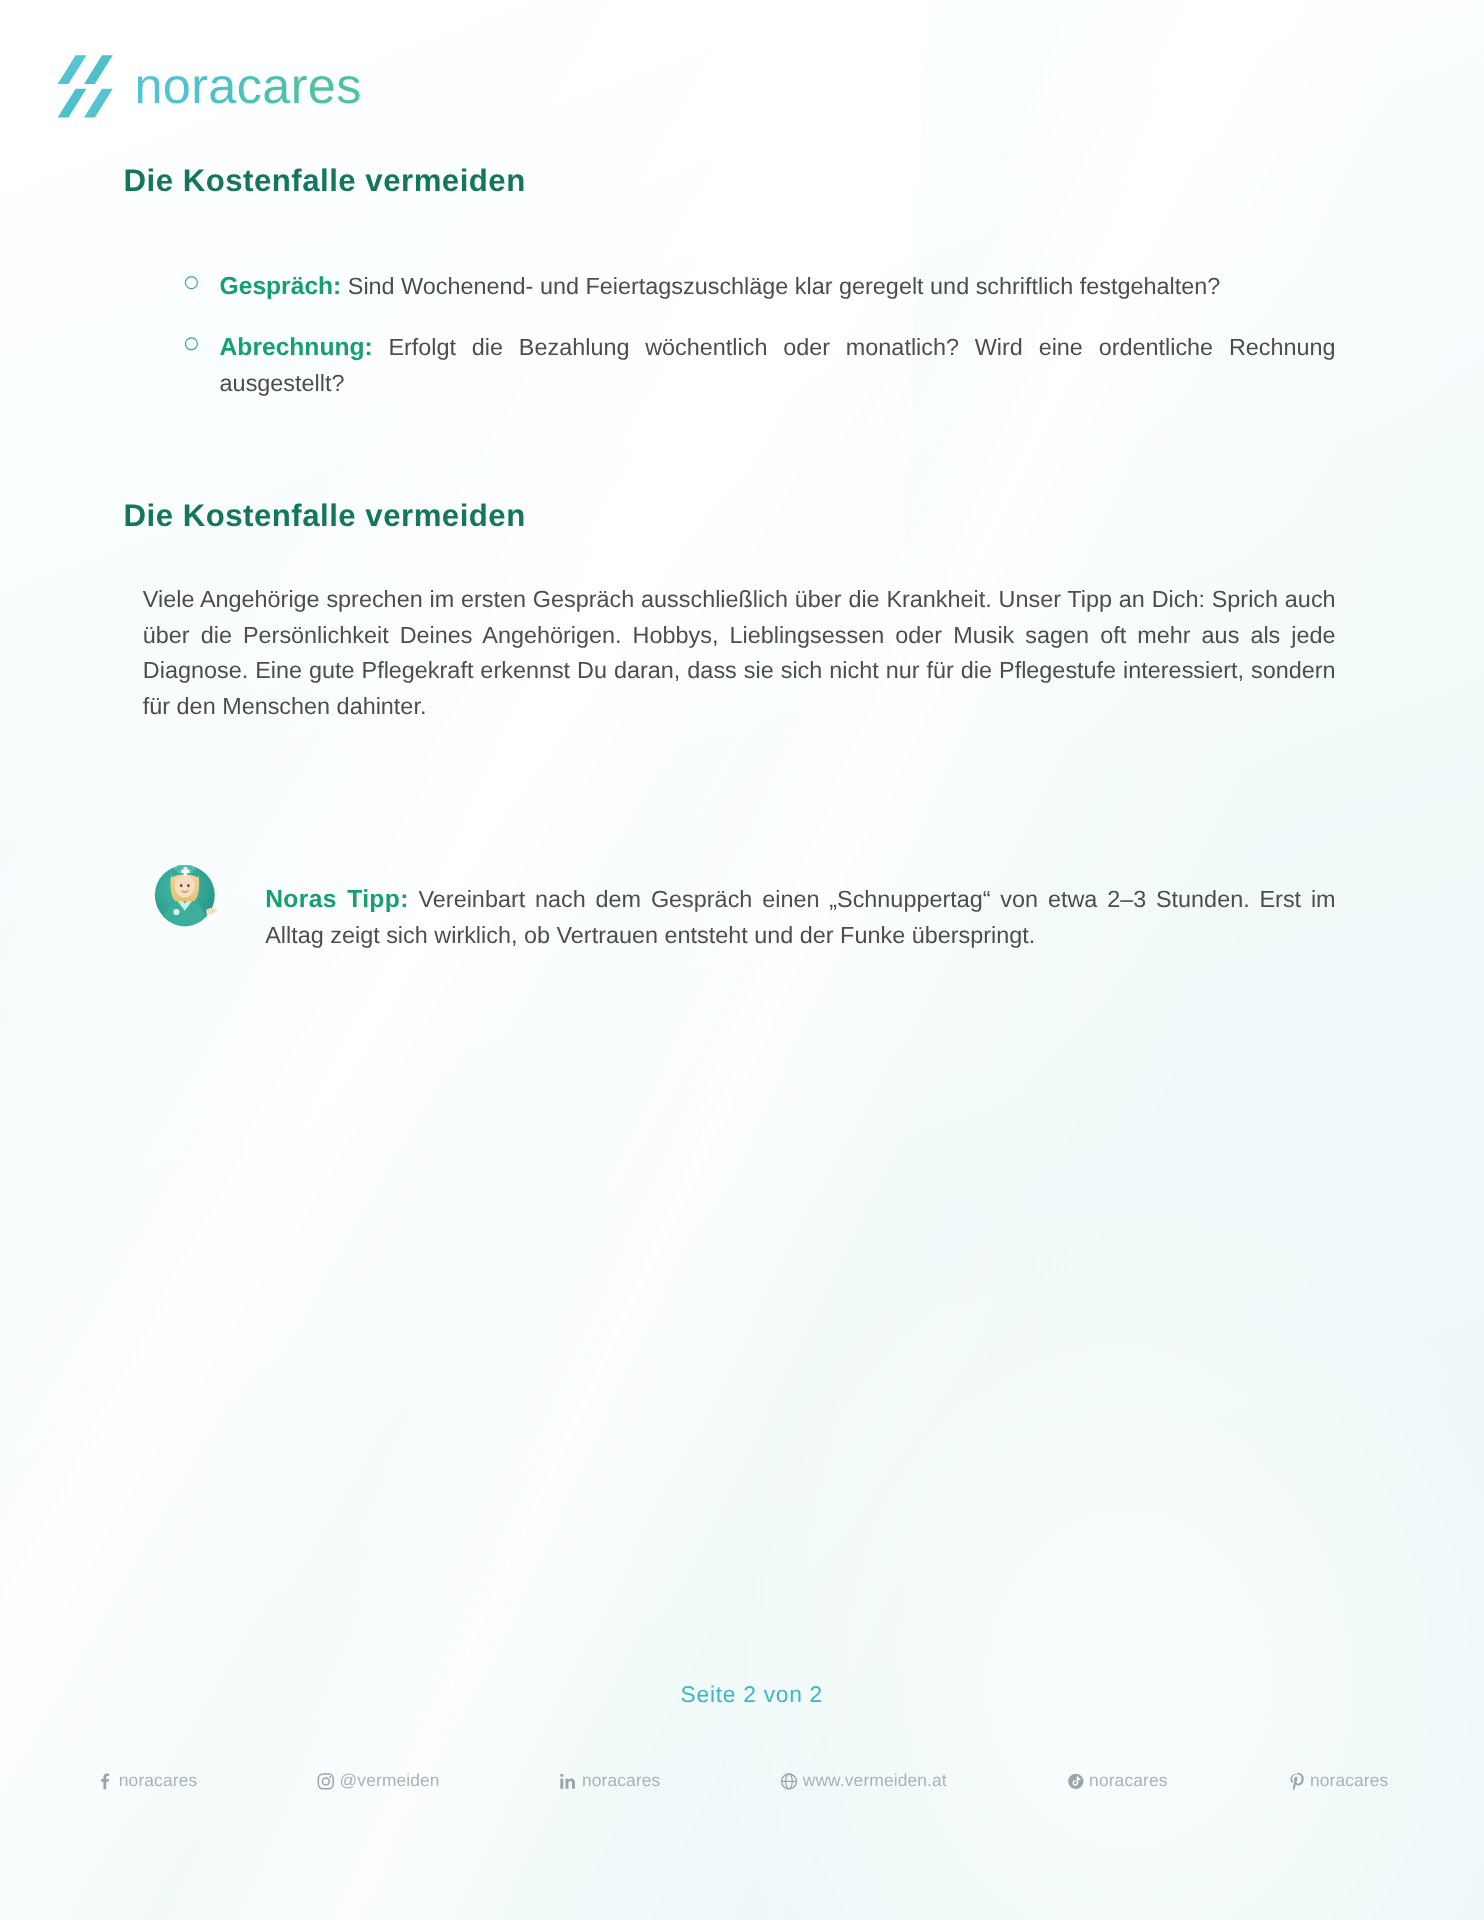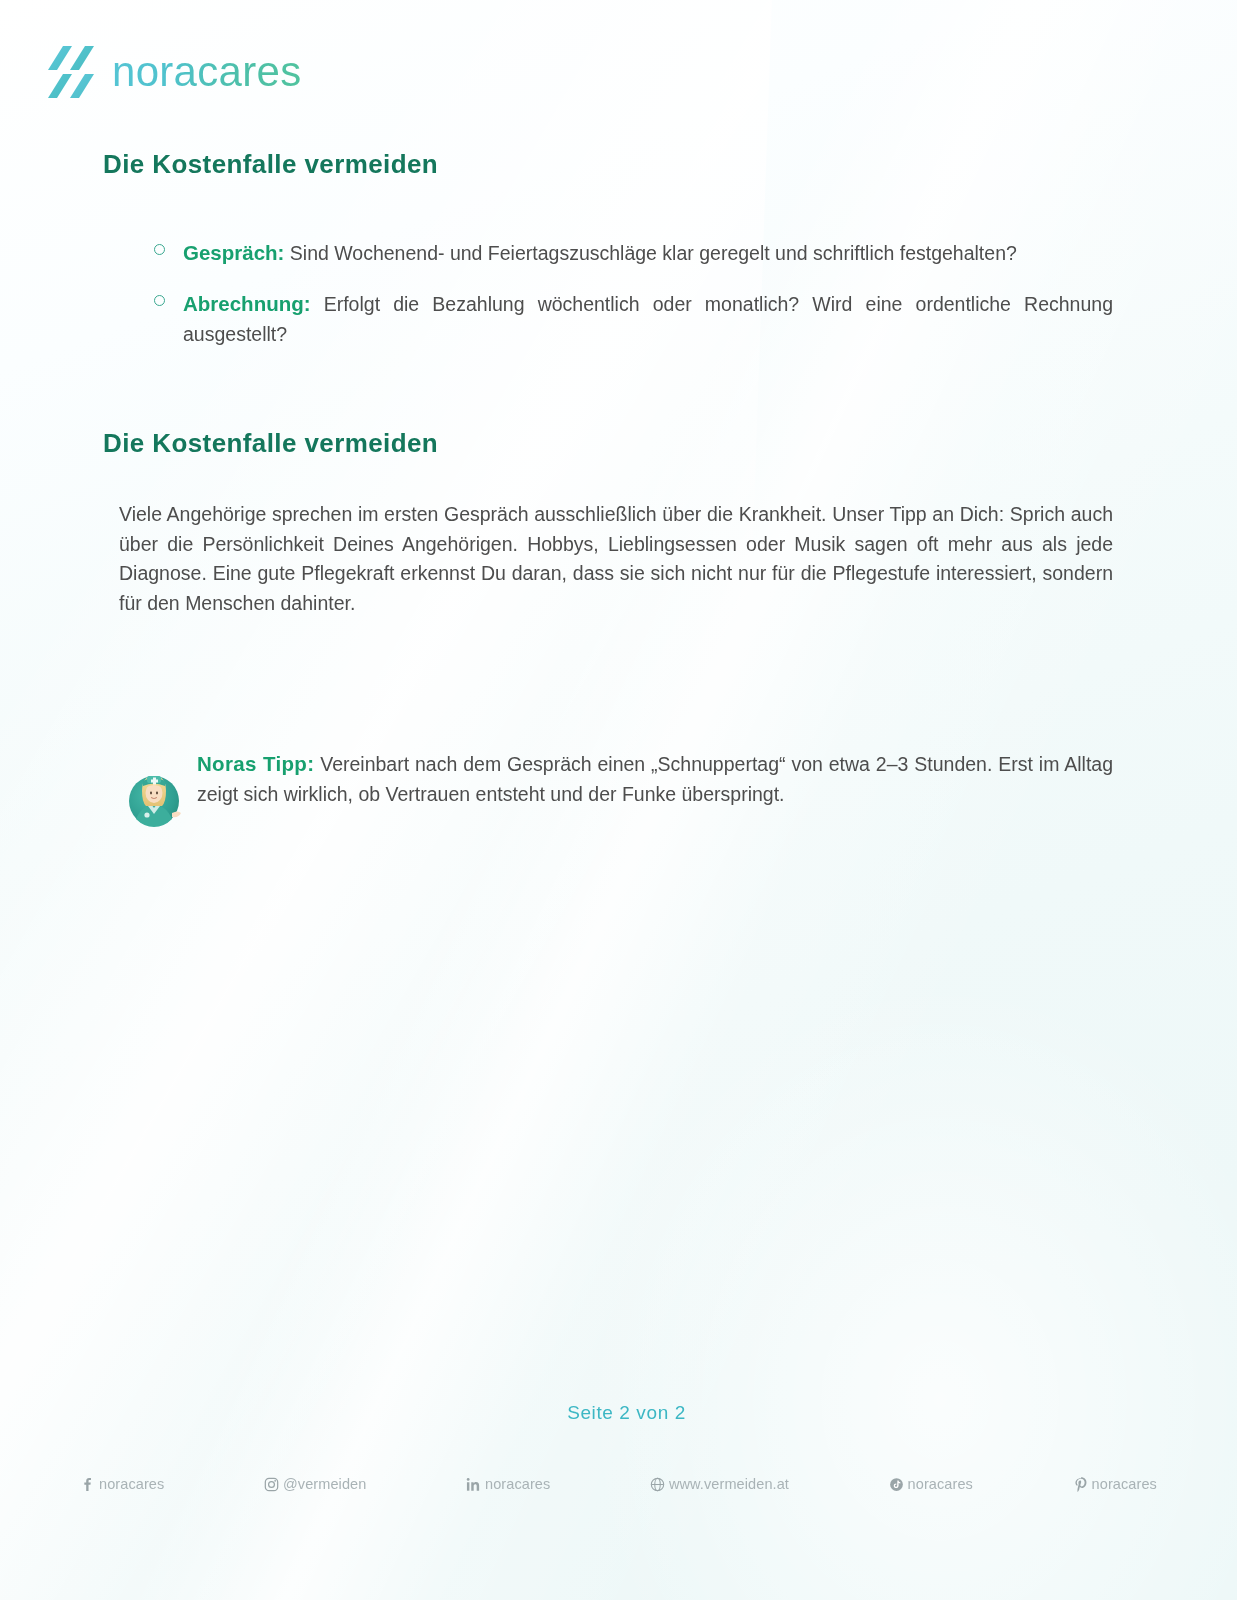--- a/index.html
+++ b/index.html
@@ -85,21 +85,21 @@
     -webkit-background-clip: text;
     background-clip: text;
     color: transparent;
     -webkit-text-fill-color: transparent;
   }
 
   
   .content {
     position: absolute;
     left: 103px;
-    top: 148px;
+    top: 134px;
     width: 1010px;
   }
 
   h2.section-title {
     margin: 0;
     font-size: 26px;
     font-weight: 700;
     letter-spacing: 0.4px;
     color: #14775c;
     line-height: 1.25;
@@ -145,23 +145,24 @@
     font-size: 19.5px;
     line-height: 1.52;
     color: #4d4d4d;
     text-align: justify;
     text-justify: inter-word;
   }
 
   
   .tip-block {
     display: flex;
-    align-items: flex-end;
+    align-items: flex-start;
     margin-top: 104px;
     padding-left: 20px;
+    gap: 24px;
   }
   .tip-avatar {
     flex: 0 0 auto;
     width: 62px;
     height: 72px;
     margin-top: -6px;
     margin-right: 12px;
   }
   .tip-text {
     flex: 1 1 auto;

